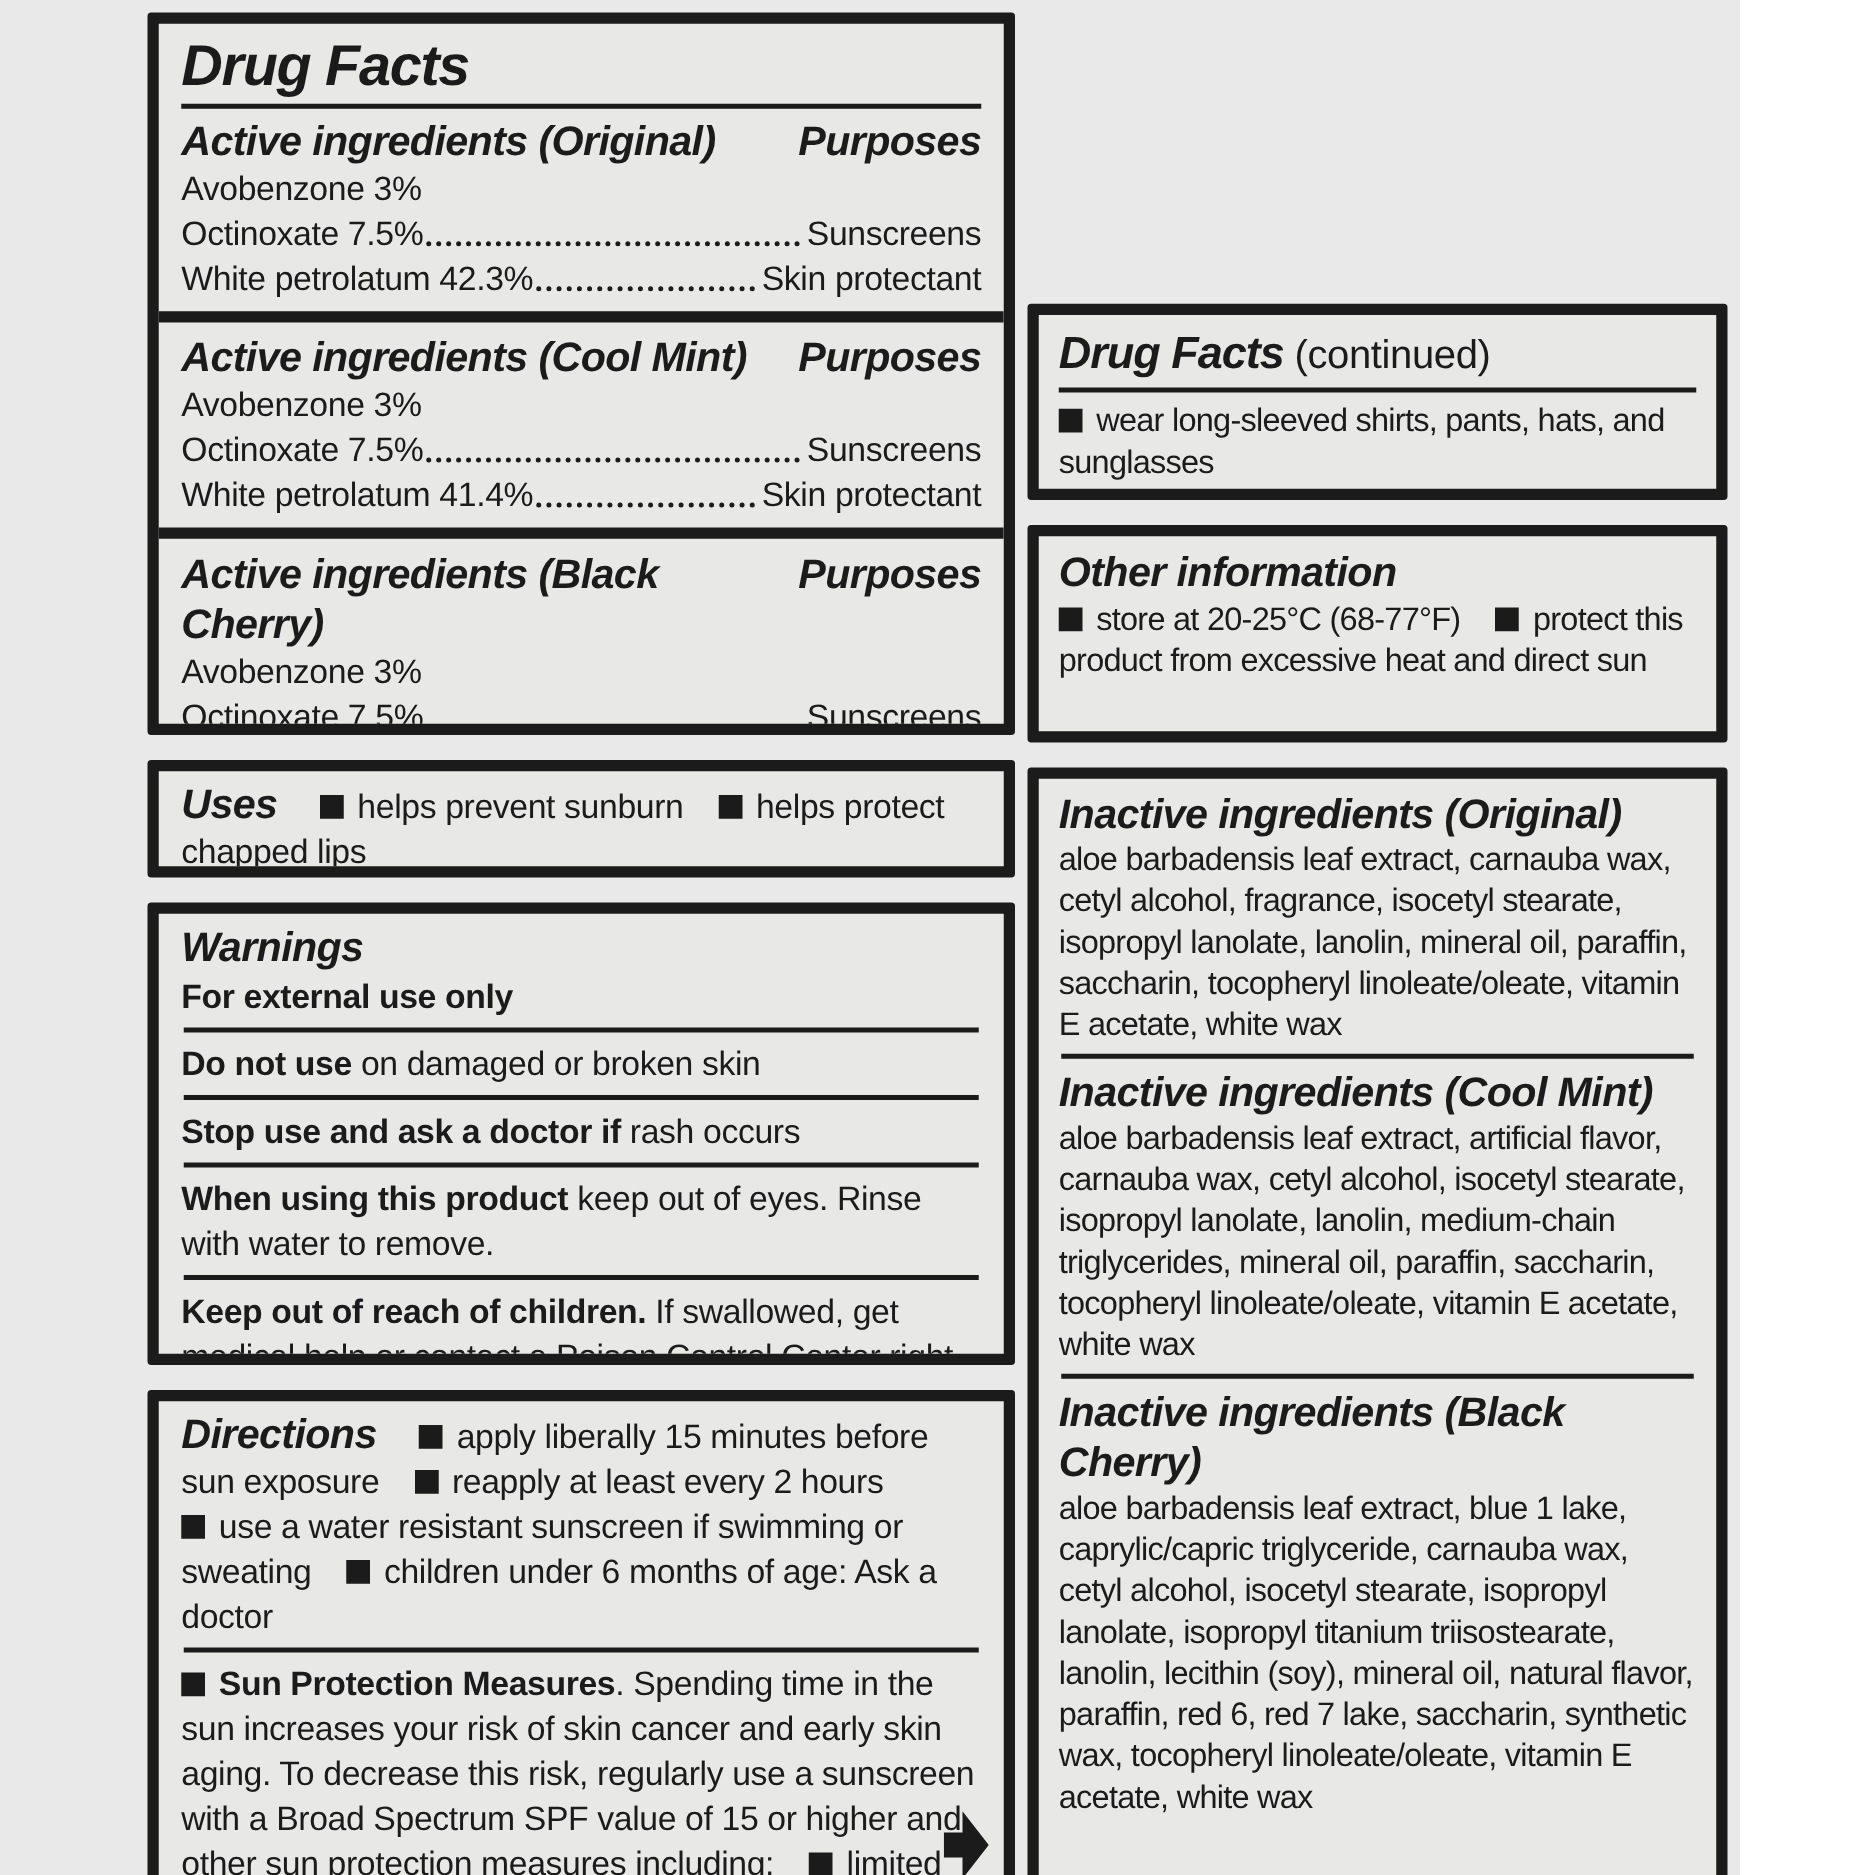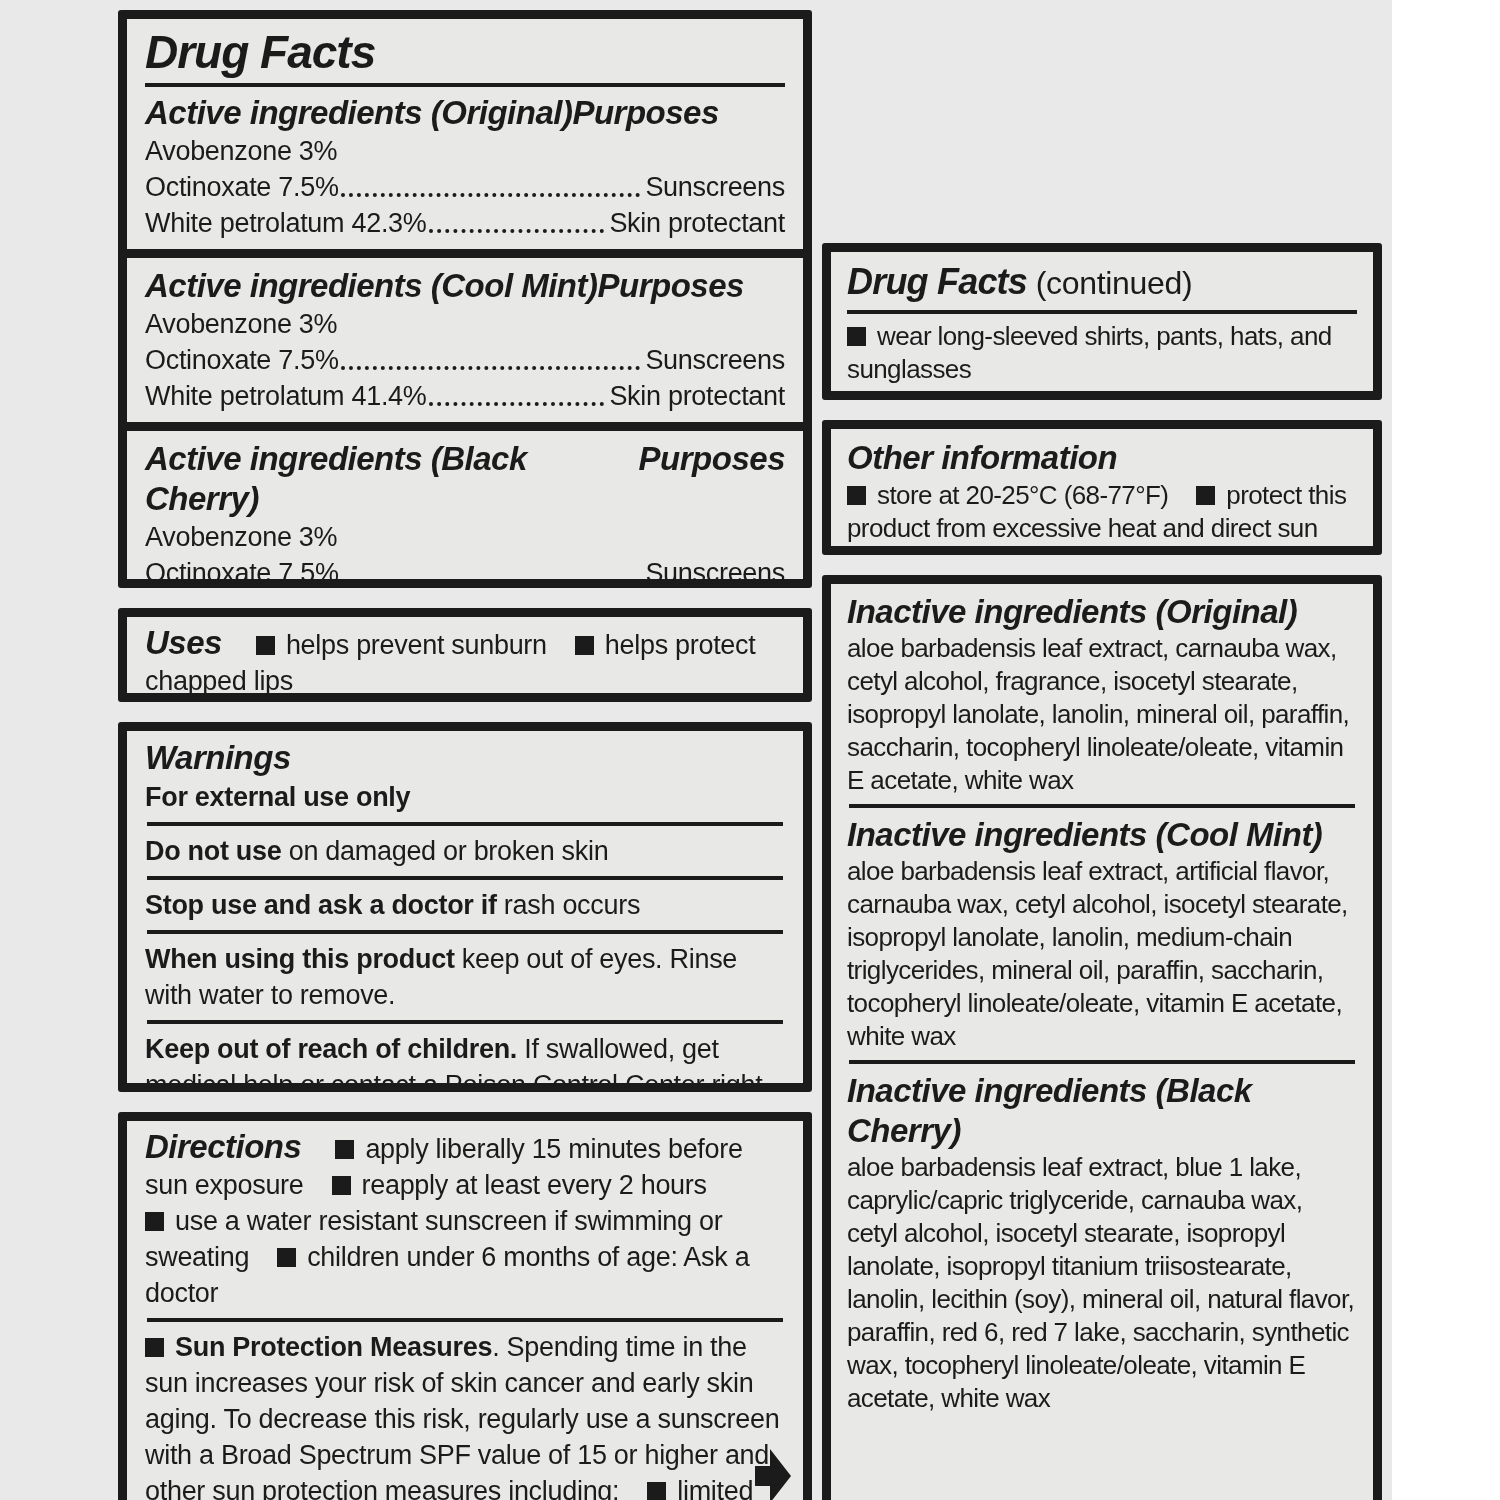--- a/index.html
+++ b/index.html
@@ -49,21 +49,21 @@
     display:block;
   }
   .title-sm{
     font-weight:700;font-style:italic;
     font-size:36px;line-height:44px;letter-spacing:-0.8px;
   }
   .title-rest{font-size:32px;font-weight:400;font-style:normal;letter-spacing:-0.3px;}
   .title-rule{border-top:4px solid var(--ink);margin:6px 0 6px 0;}
   .bar{height:9px;background:var(--ink);margin:8px -18px;}
   .thin-rule{border-top:4px solid var(--ink);margin:7px 2px;}
-  .sec-head{display:flex;align-items:baseline;line-height:40px;}
+  .sec-head{display:flex;justify-content:space-between;align-items:baseline;line-height:40px;}
   .dotrow{display:flex;align-items:flex-end;line-height:36px;white-space:nowrap;}
   .leader{
     flex:1;
     border-bottom:4px dotted var(--ink);
     margin:0 5px 8px 2px;
     min-width:20px;
   }
   .bullet{
     display:inline-block;width:19px;height:19px;
     background:var(--ink);
@@ -74,21 +74,21 @@
   .inline-h{margin-right:34px;}
   b{font-weight:700;}
   .entry{margin:0;}
   .para{margin:0;}
   .box-actives{height:578px;}
   .box-uses{height:94px;}
   .box-warnings{height:370px;padding-top:6px;}
   .box-warnings .h{display:block;line-height:42px;}
   .box-directions{height:412px;}
   .box-continued{height:157px;}
-  .box-other{height:135px;padding-top:6px;}
+  .box-other{height:174px;padding-top:6px;}
   .box-other .h{display:block;line-height:42px;}
   .box-inactive{height:1078px;}
   .box-inactive .h{display:block;line-height:40px;}
   .box-questions{height:52px;padding-top:2px;display:flex;align-items:center;}
   .box-questions .phone{font-weight:700;font-size:28px;letter-spacing:-0.5px;}
   .arrow{position:absolute;right:12px;bottom:12px;}
   .sec{margin:0;}
 </style>
 </head>
 <body>

